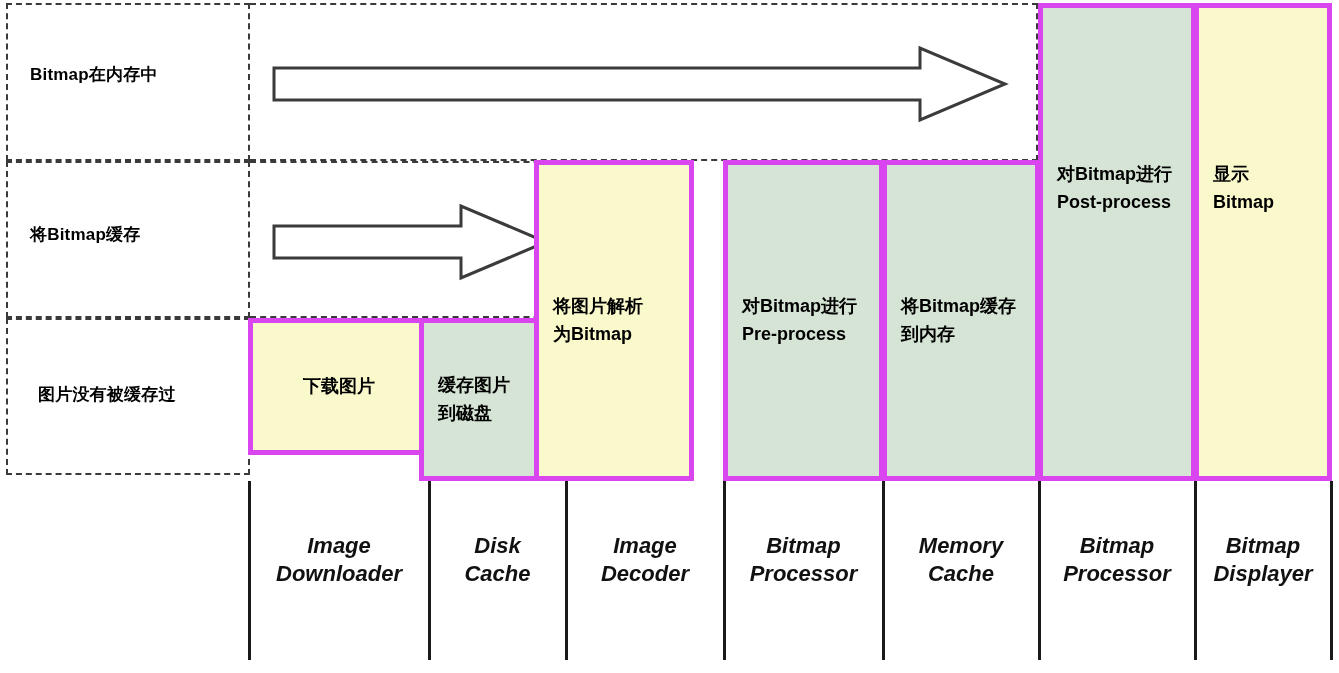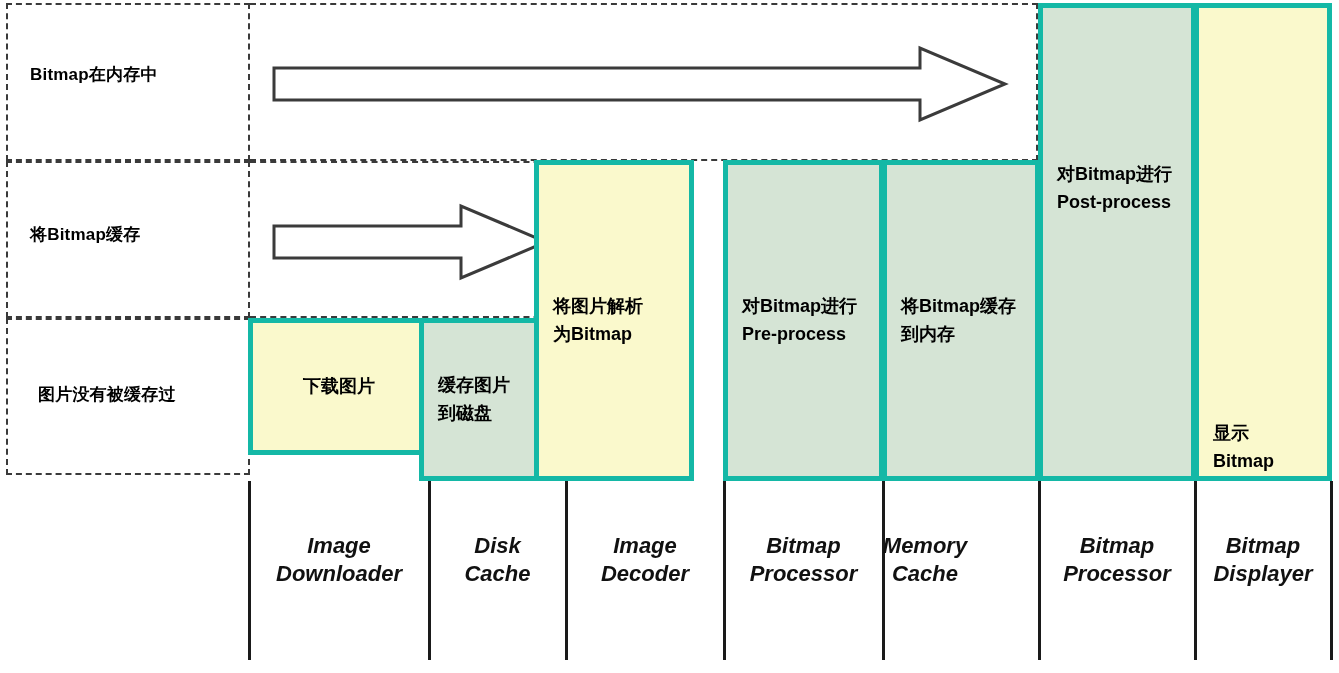--- a/index.html
+++ b/index.html
@@ -31,21 +31,21 @@
     font-size: 17px;
     color: #000000;
     white-space: nowrap;
     letter-spacing: 0.2px;
   }
 
   
   .proc-box {
     position: absolute;
     box-sizing: border-box;
-    border: 5px solid #14b8a6;
+    border: 5px solid #d946ef;
     display: flex;
     align-items: center;
     justify-content: flex-start;
   }
   .proc-box.fill-yellow { background: #FAF9CC; }
   .proc-box.fill-green  { background: #D5E4D5; }
   .proc-text {
     font-weight: bold;
     font-size: 18px;
     line-height: 1.55;
@@ -139,21 +139,21 @@
 到内存</div>
   </div>
 
   <div class="proc-box fill-green" style="left:1038px; top:3px; width:158px; height:478px;
               align-items:flex-start; padding-top:153px;">
     <div class="proc-text">对Bitmap进行
 Post-process</div>
   </div>
 
   <div class="proc-box fill-yellow" style="left:1194px; top:3px; width:138px; height:478px;
-              align-items:flex-end; padding-top:153px;">
+              align-items:flex-start; padding-top:153px;">
     <div class="proc-text">显示
 Bitmap</div>
   </div>
 
   <div class="lane-sep" style="left:248px; top:481px; height:179px;"></div>
   <div class="lane-sep" style="left:428px; top:481px; height:179px;"></div>
   <div class="lane-sep" style="left:565px; top:481px; height:179px;"></div>
   <div class="lane-sep" style="left:723px; top:481px; height:179px;"></div>
   <div class="lane-sep" style="left:882px; top:481px; height:179px;"></div>
   <div class="lane-sep" style="left:1038px; top:481px; height:179px;"></div>
@@ -161,20 +161,20 @@
   <div class="lane-sep" style="left:1330px; top:481px; height:179px;"></div>
 
   <div class="lane-label" style="left:248px; top:532px; width:182px;">Image
 Downloader</div>
   <div class="lane-label" style="left:428px; top:532px; width:139px;">Disk
 Cache</div>
   <div class="lane-label" style="left:565px; top:532px; width:160px;">Image
 Decoder</div>
   <div class="lane-label" style="left:723px; top:532px; width:161px;">Bitmap
 Processor</div>
-  <div class="lane-label" style="left:846px; top:532px; width:158px;">Memory
+  <div class="lane-label" style="left:882px; top:532px; width:158px;">Memory
 Cache</div>
   <div class="lane-label" style="left:1038px; top:532px; width:158px;">Bitmap
 Processor</div>
   <div class="lane-label" style="left:1194px; top:532px; width:138px;">Bitmap
 Displayer</div>
 
 </div>
 
 </body></html>

